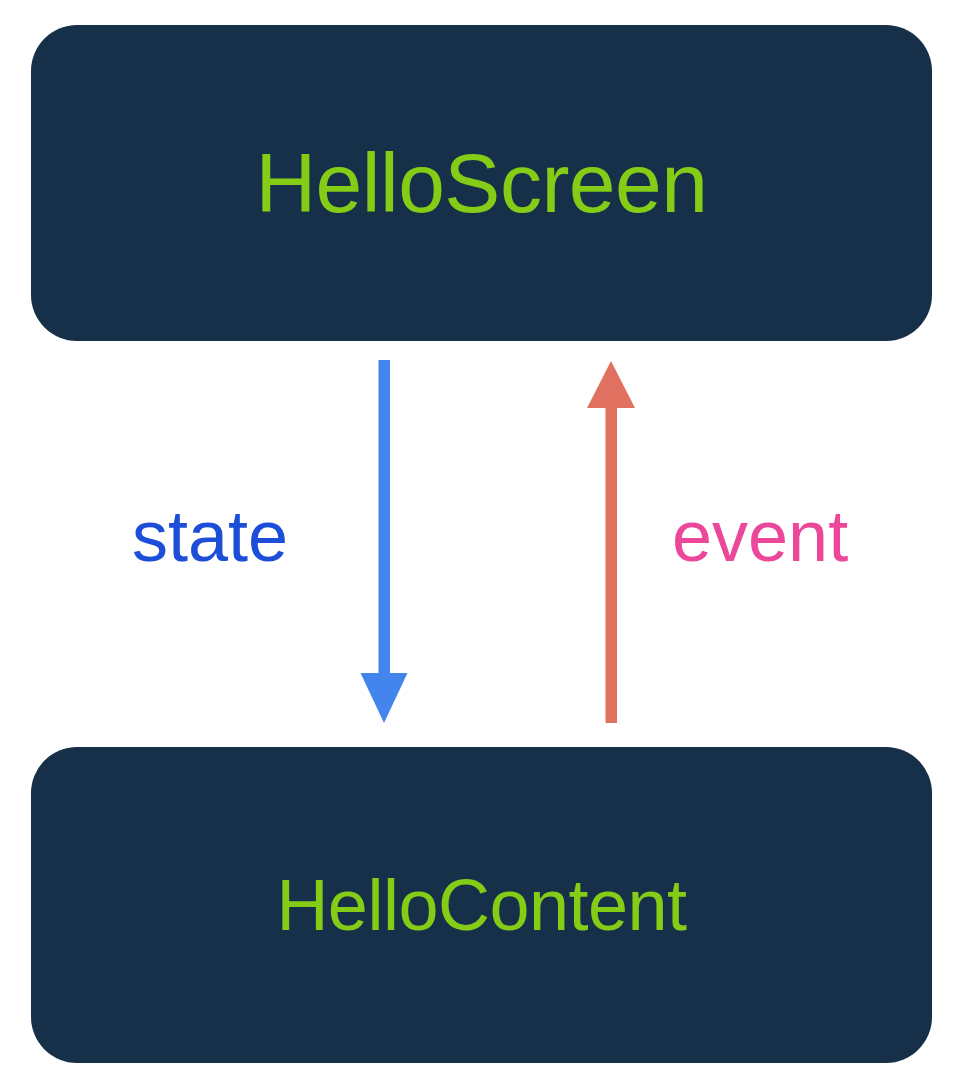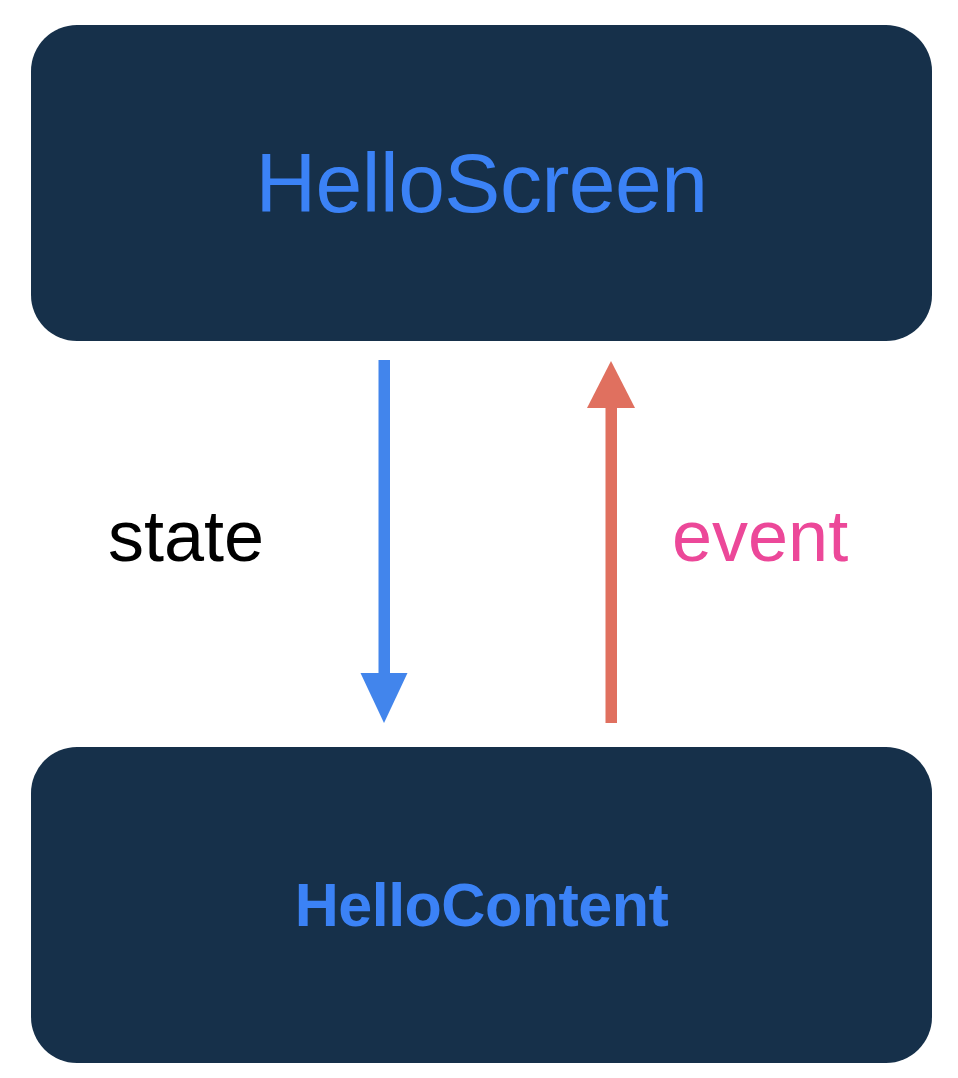--- a/index.html
+++ b/index.html
@@ -27,51 +27,51 @@
     border-radius: 46px;
     display: flex;
     align-items: center;
     justify-content: center;
     box-sizing: border-box;
   }
   #node-screen { top: 25px; }
   #node-content { top: 747px; }
 
   .node-label {
-    color: #3b82f6;
+    color: #84cc16;
     font-family: "Liberation Sans", sans-serif;
     font-weight: 400;
     letter-spacing: -0.5px;
     line-height: 1;
     white-space: nowrap;
   }
   #node-screen .node-label { font-size: 84px; }
-  #node-content .node-label { font-size: 61px; font-weight: bold; }
+  #node-content .node-label { font-size: 72px; }
 
   .arrow-svg {
     position: absolute;
     top: 0;
     left: 0;
     width: 958px;
     height: 1078px;
     pointer-events: none;
   }
 
   .edge-label {
     position: absolute;
     font-family: "Liberation Sans", sans-serif;
     font-weight: 400;
     font-size: 72px;
     line-height: 1;
     white-space: nowrap;
   }
   #label-state {
-    left: 108px;
+    left: 132px;
     top: 500px;
-    color: #000000;
+    color: #1d4ed8;
   }
   #label-event {
     left: 672px;
     top: 500px;
     color: #ec4899;
   }
 </style>
 </head>
 <body>
 

